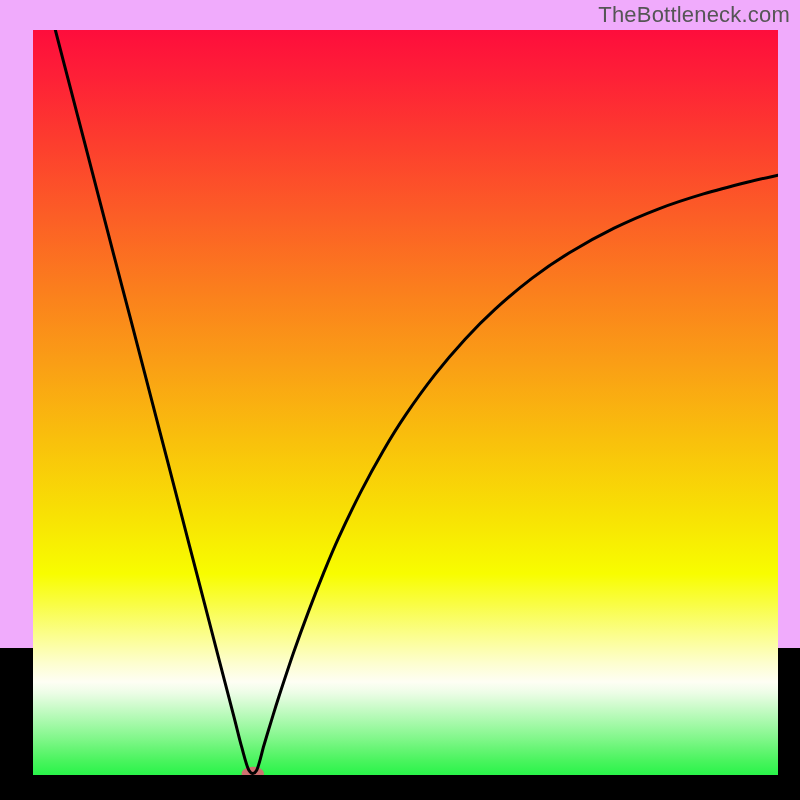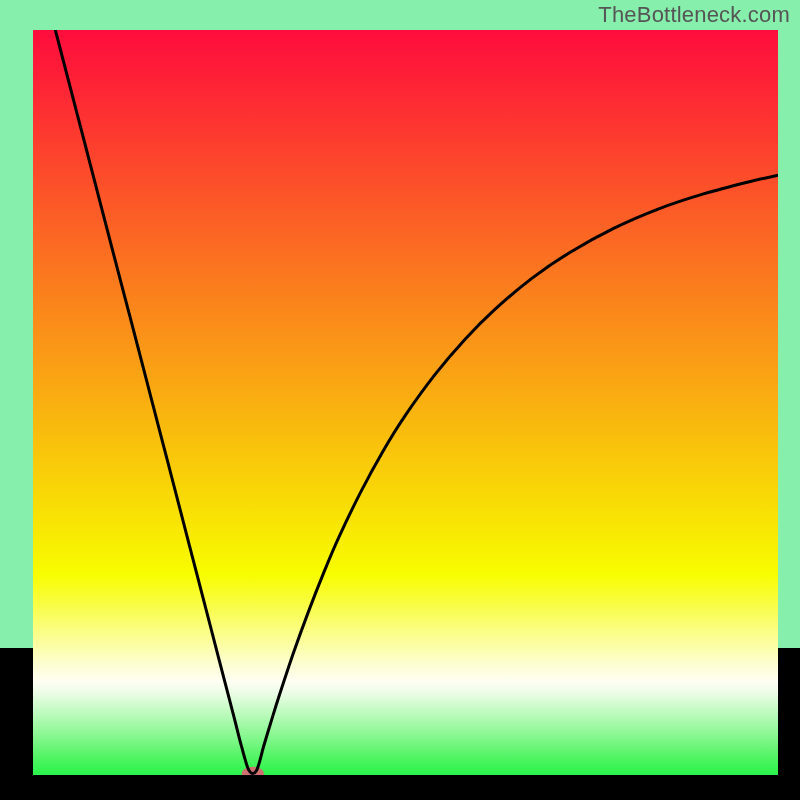--- a/index.html
+++ b/index.html
@@ -7,21 +7,21 @@
     padding: 0;
     width: 800px;
     height: 800px;
     background: #000;
     overflow: hidden;
   }
   .frame {
     position: relative;
     width: 800px;
     height: 648px;
-    background: #86efac;
+    background: #f0abfc;
   }
   .watermark {
     position: absolute;
     top: 2px;
     right: 10px;
     color: #555;
     font-family: Arial, Helvetica, sans-serif;
     font-size: 22px;
     font-weight: 500;
     letter-spacing: 0.2px;

